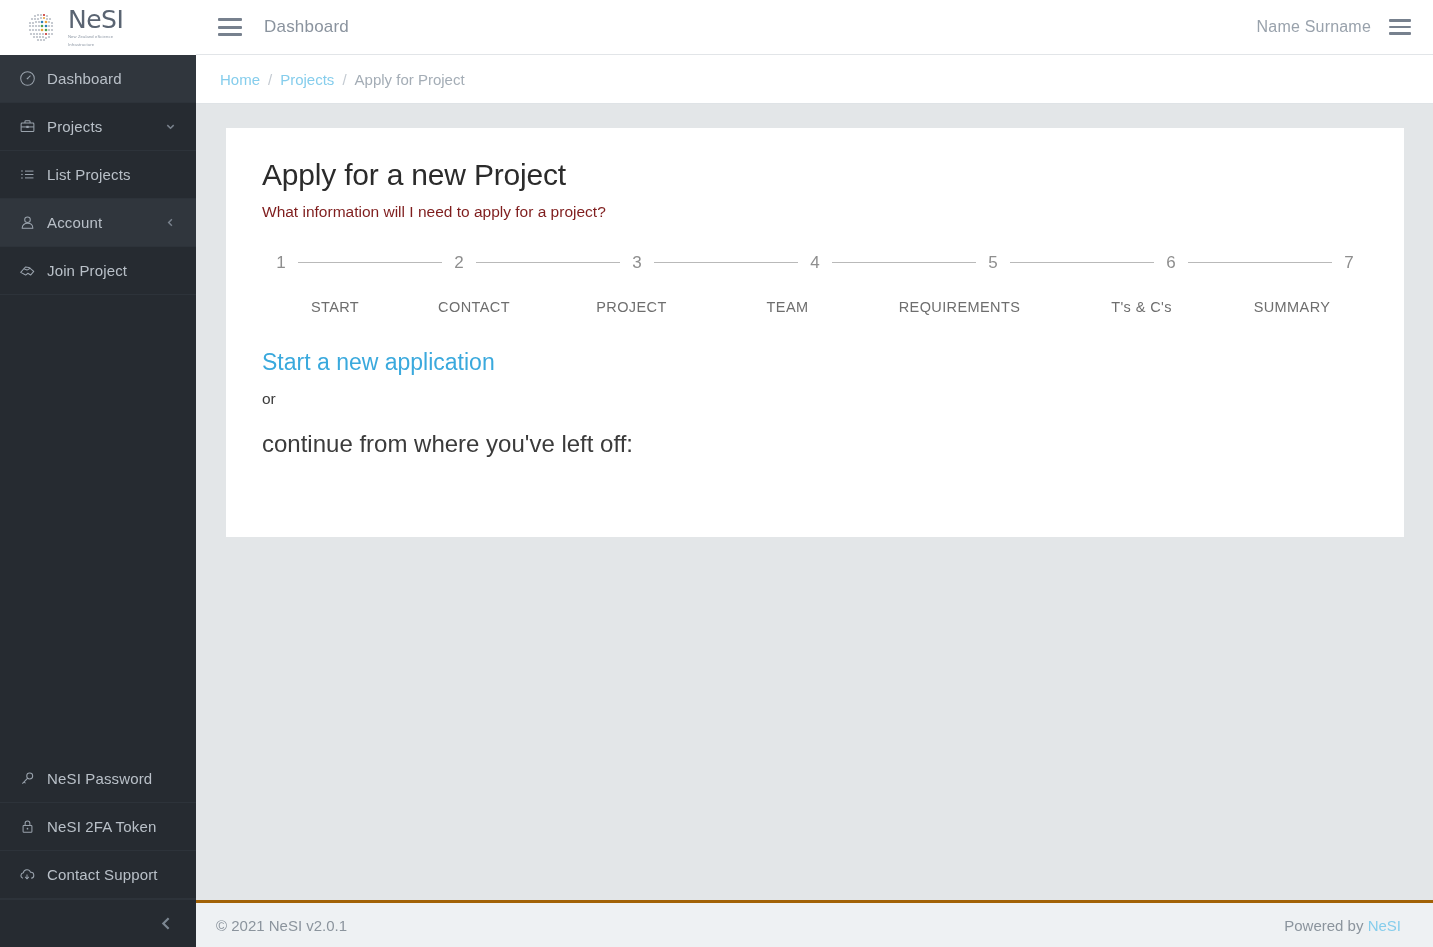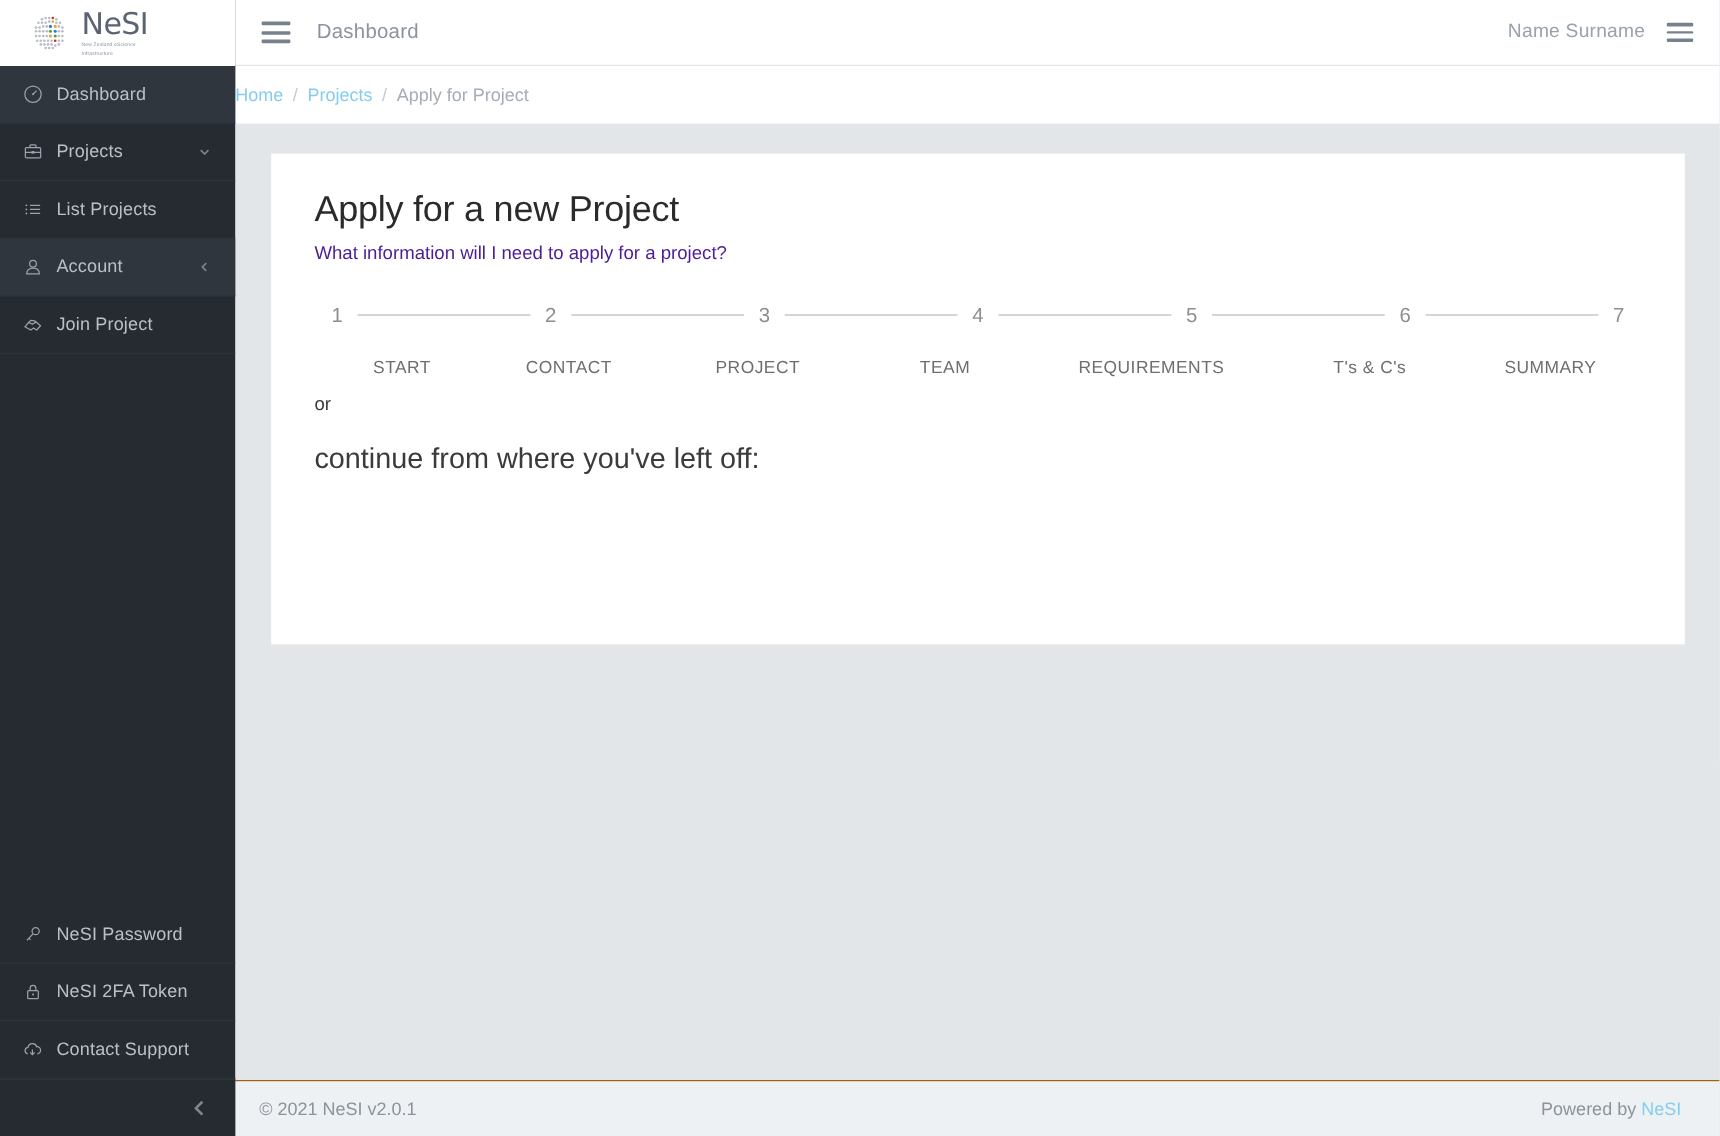--- a/index.html
+++ b/index.html
@@ -96,21 +96,21 @@
   .hdr-user { font-size: 16px; color: #99a2ac; letter-spacing: .2px; }
   .hamburger.small { width: 22px; height: 16px; margin-left: 0; }
   .hamburger.small span { height: 2.6px; }
 
   
   #breadcrumb {
     position: absolute; left: 196px; top: 55px;
     width: 1237px; height: 49px;
     background: #fff;
     display: flex; align-items: center;
-    padding-left: 0;
+    padding-left: 24px;
     border-bottom: 1px solid #dfe3e6;
     font-size: 15px;
     z-index: 3;
   }
   #breadcrumb a { color: #85cdec; text-decoration: none; cursor: pointer; }
   #breadcrumb .sep { color: #c3cad1; margin: 0 8px; }
   #breadcrumb .cur { color: #a4adb6; }
 
   
   #main {
@@ -124,21 +124,21 @@
     background: #fff;
     height: 409px;
     padding: 30px 36px;
   }
   .card h1 {
     font-size: 30px; font-weight: 400; color: #2b2b2b;
     letter-spacing: -.2px; line-height: 1.15;
   }
   .card .sub-link {
     display: inline-block; margin-top: 10px;
-    font-size: 15.5px; color: #4c1d95; text-decoration: none; cursor: pointer;
+    font-size: 15.5px; color: #7f1d1d; text-decoration: none; cursor: pointer;
   }
 
   
   .stepper {
     margin-top: 32px; position: relative;
     padding: 0 14px;
   }
   .steps-row { display: flex; align-items: center; }
   .step-num {
     font-size: 17px; color: #8e8e8e; font-weight: 300;
@@ -171,21 +171,21 @@
     color: #6ec0e4; text-decoration: none; font-size: 15.5px; cursor: pointer;
     display: block; line-height: 1.55;
   }
   .draft-meta { color: #6ec0e4; font-size: 15.5px; line-height: 1.55; }
 
   
   #footer {
     position: absolute; left: 196px; top: 900px;
     width: 1237px; height: 47px;
     background: #eef1f3;
-    border-top: 1px solid #a16207;
+    border-top: 3px solid #a16207;
     display: flex; align-items: center;
     padding: 0 32px 0 20px;
     font-size: 15px; color: #8b949d;
     z-index: 3;
   }
   #footer .right { margin-left: auto; }
   #footer .right a { color: #85cdec; text-decoration: none; cursor: pointer; }
 
   svg { display: block; }
 </style>
@@ -433,20 +433,21 @@
         <span class="step-lbl" style="flex:0 0 118px;">START</span>
         <span class="step-lbl" style="flex:0 0 160px;">CONTACT</span>
         <span class="step-lbl" style="flex:0 0 155px;">PROJECT</span>
         <span class="step-lbl" style="flex:0 0 157px;">TEAM</span>
         <span class="step-lbl" style="flex:0 0 187px;">REQUIREMENTS</span>
         <span class="step-lbl" style="flex:0 0 177px;">T's &amp; C's</span>
         <span class="step-lbl" style="flex:1 1 auto;">SUMMARY</span>
       </div>
     </div>
 
+    <a class="start-link">Start a new application</a>
     <div class="or-text">or</div>
     <div class="continue-text">continue from where you've left off:</div>
 
 
   </div>
 </div>
 
 <div id="footer">
   <span>© 2021 NeSI v2.0.1</span>
   <span class="right">

